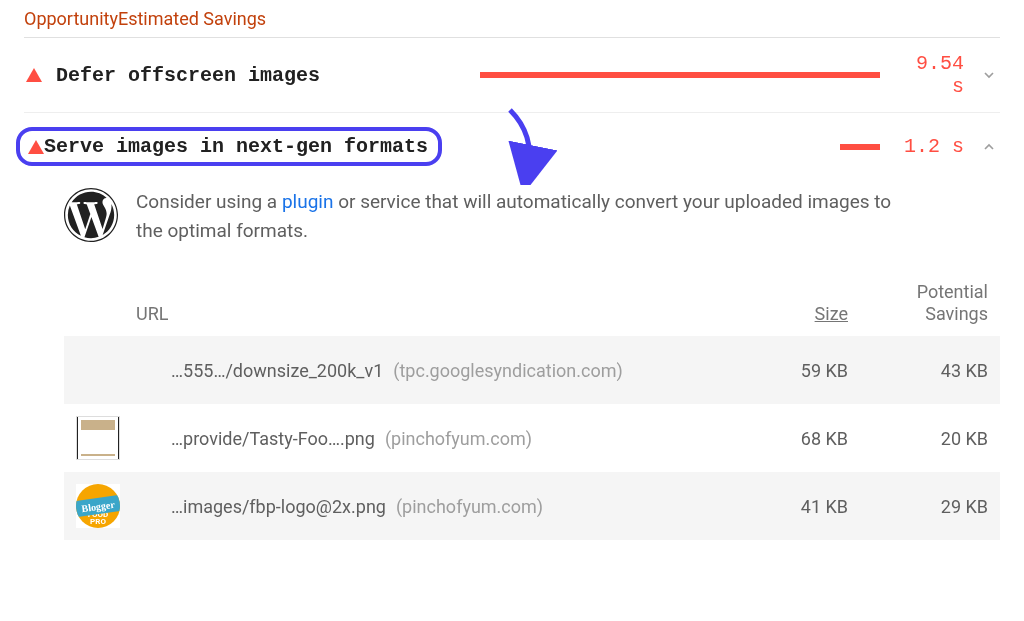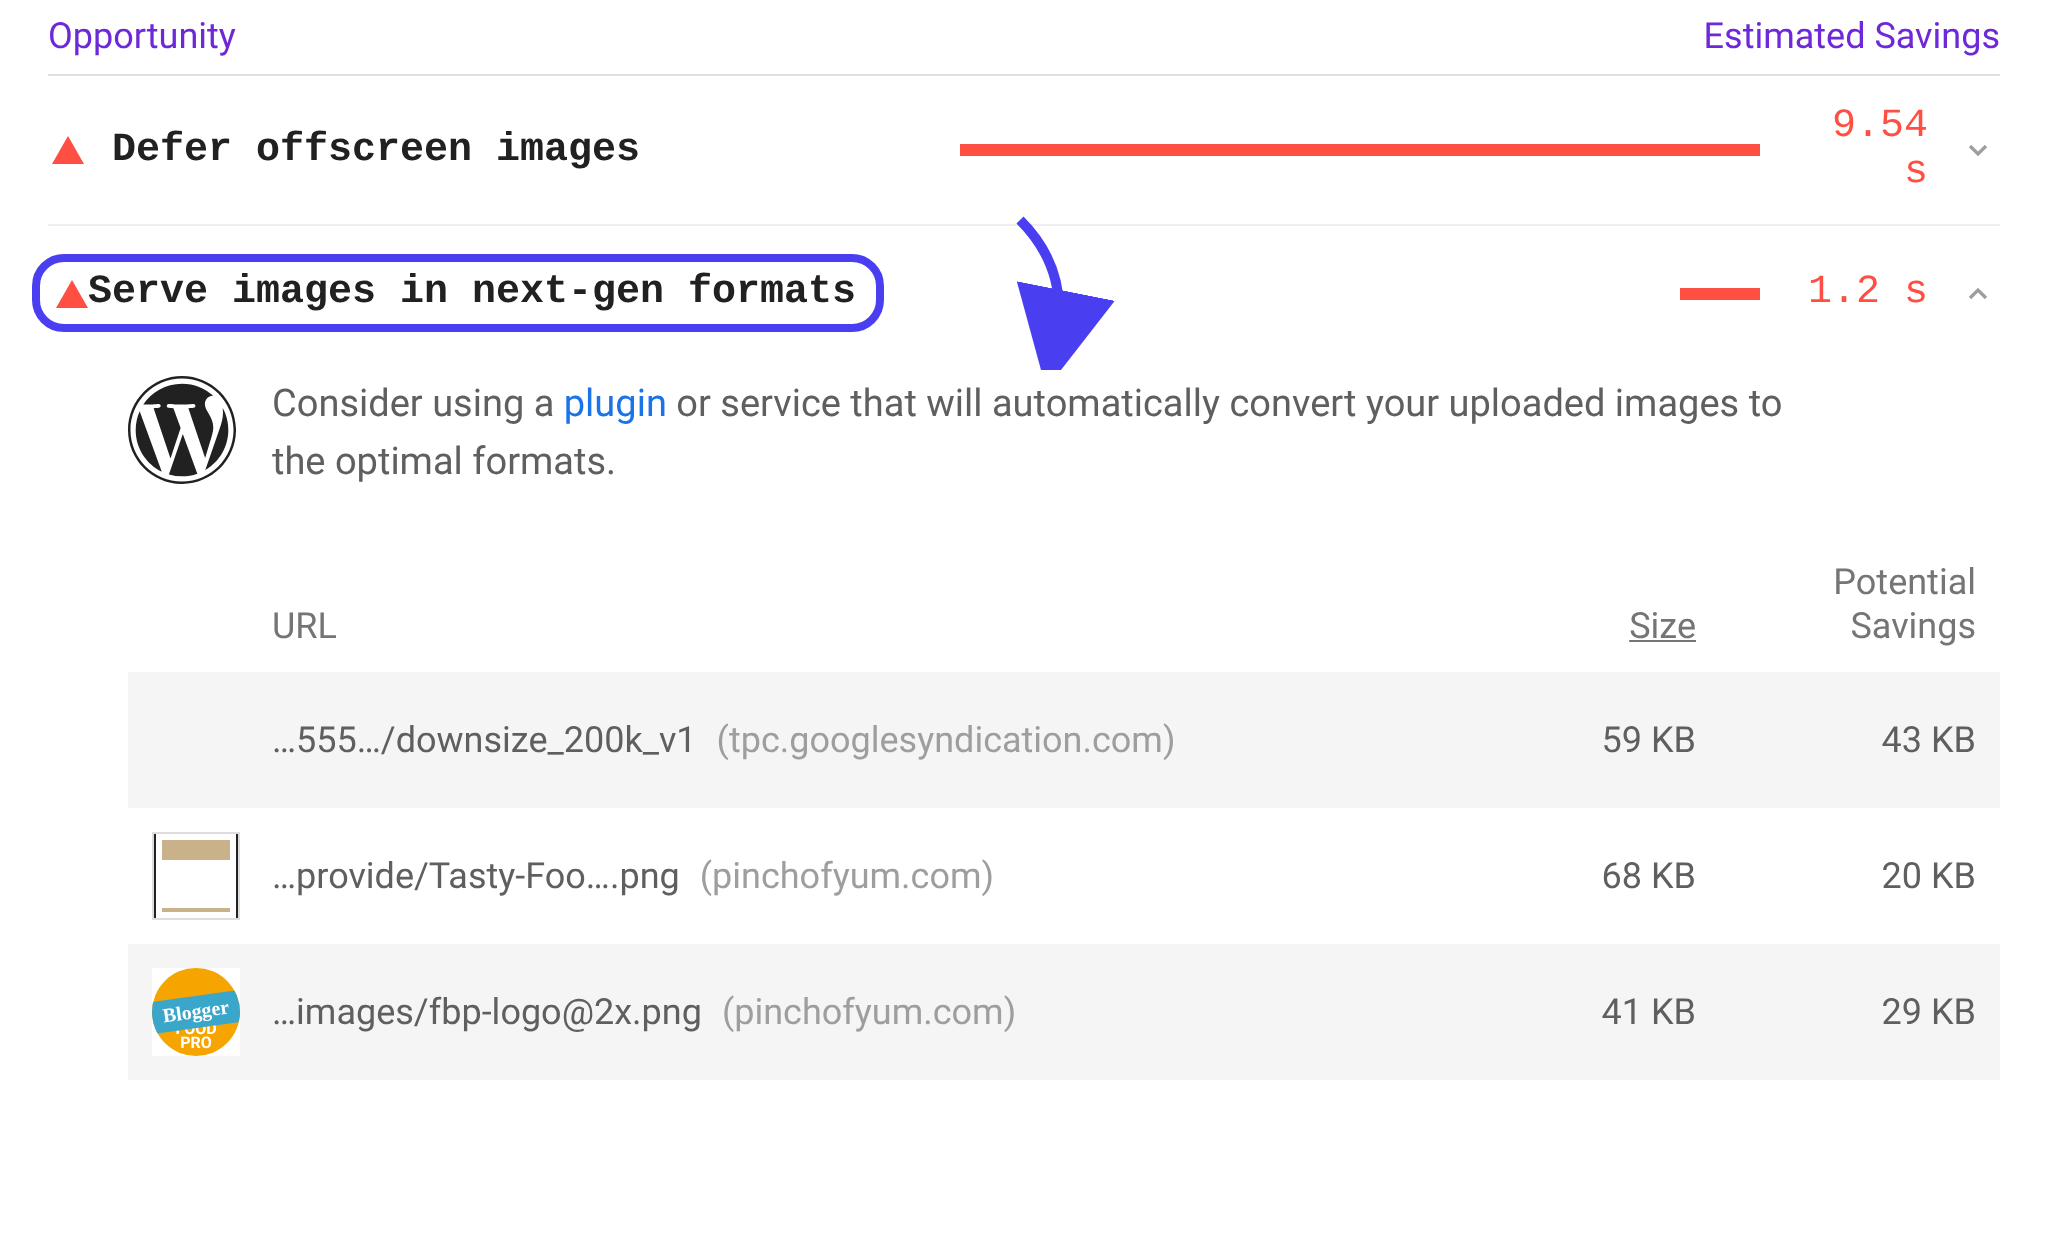--- a/index.html
+++ b/index.html
@@ -7,23 +7,23 @@
     font-family: Roboto, Arial, sans-serif;
     background: #fff;
     width: 1024px;
     height: 621px;
     overflow: hidden;
     color: #212121;
   }
   .container { padding: 4px 24px 0 24px; }
   .header-row {
     display: flex;
-    justify-content: space-between;
+    justify-content: flex-start;
     font-size: 18px;
-    color: #6d28d9;
+    color: #c2410c;
     padding: 4px 0 8px 0;
   }
   .audits { border-top: 1px solid #e0e0e0; }
   .audit {
     border-bottom: 1px solid #eeeeee;
     padding: 14px 0;
   }
   .audit-row {
     display: flex;
     align-items: center;
@@ -130,21 +130,21 @@
   .thumb {
     width: 44px; height: 44px;
     background: #fff;
     border: 1px solid #ddd;
     display: flex; align-items: center; justify-content: center;
     overflow: hidden;
   }
   .thumb.blank { border: none; background: transparent; }
   .url-cell {
     display: flex; align-items: baseline; gap: 10px;
-    overflow: hidden; white-space: nowrap;
+    overflow: hidden; white-space: nowrap; margin-left: 35px;
   }
   .url-path { color: #5f5f5f; }
   .url-host { color: #9e9e9e; }
   .size-cell, .sav-cell { text-align: right; }
   
   .arrow-anno {
     position: absolute;
     left: 500px; top: 105px;
     width: 60px; height: 80px;
     pointer-events: none;

